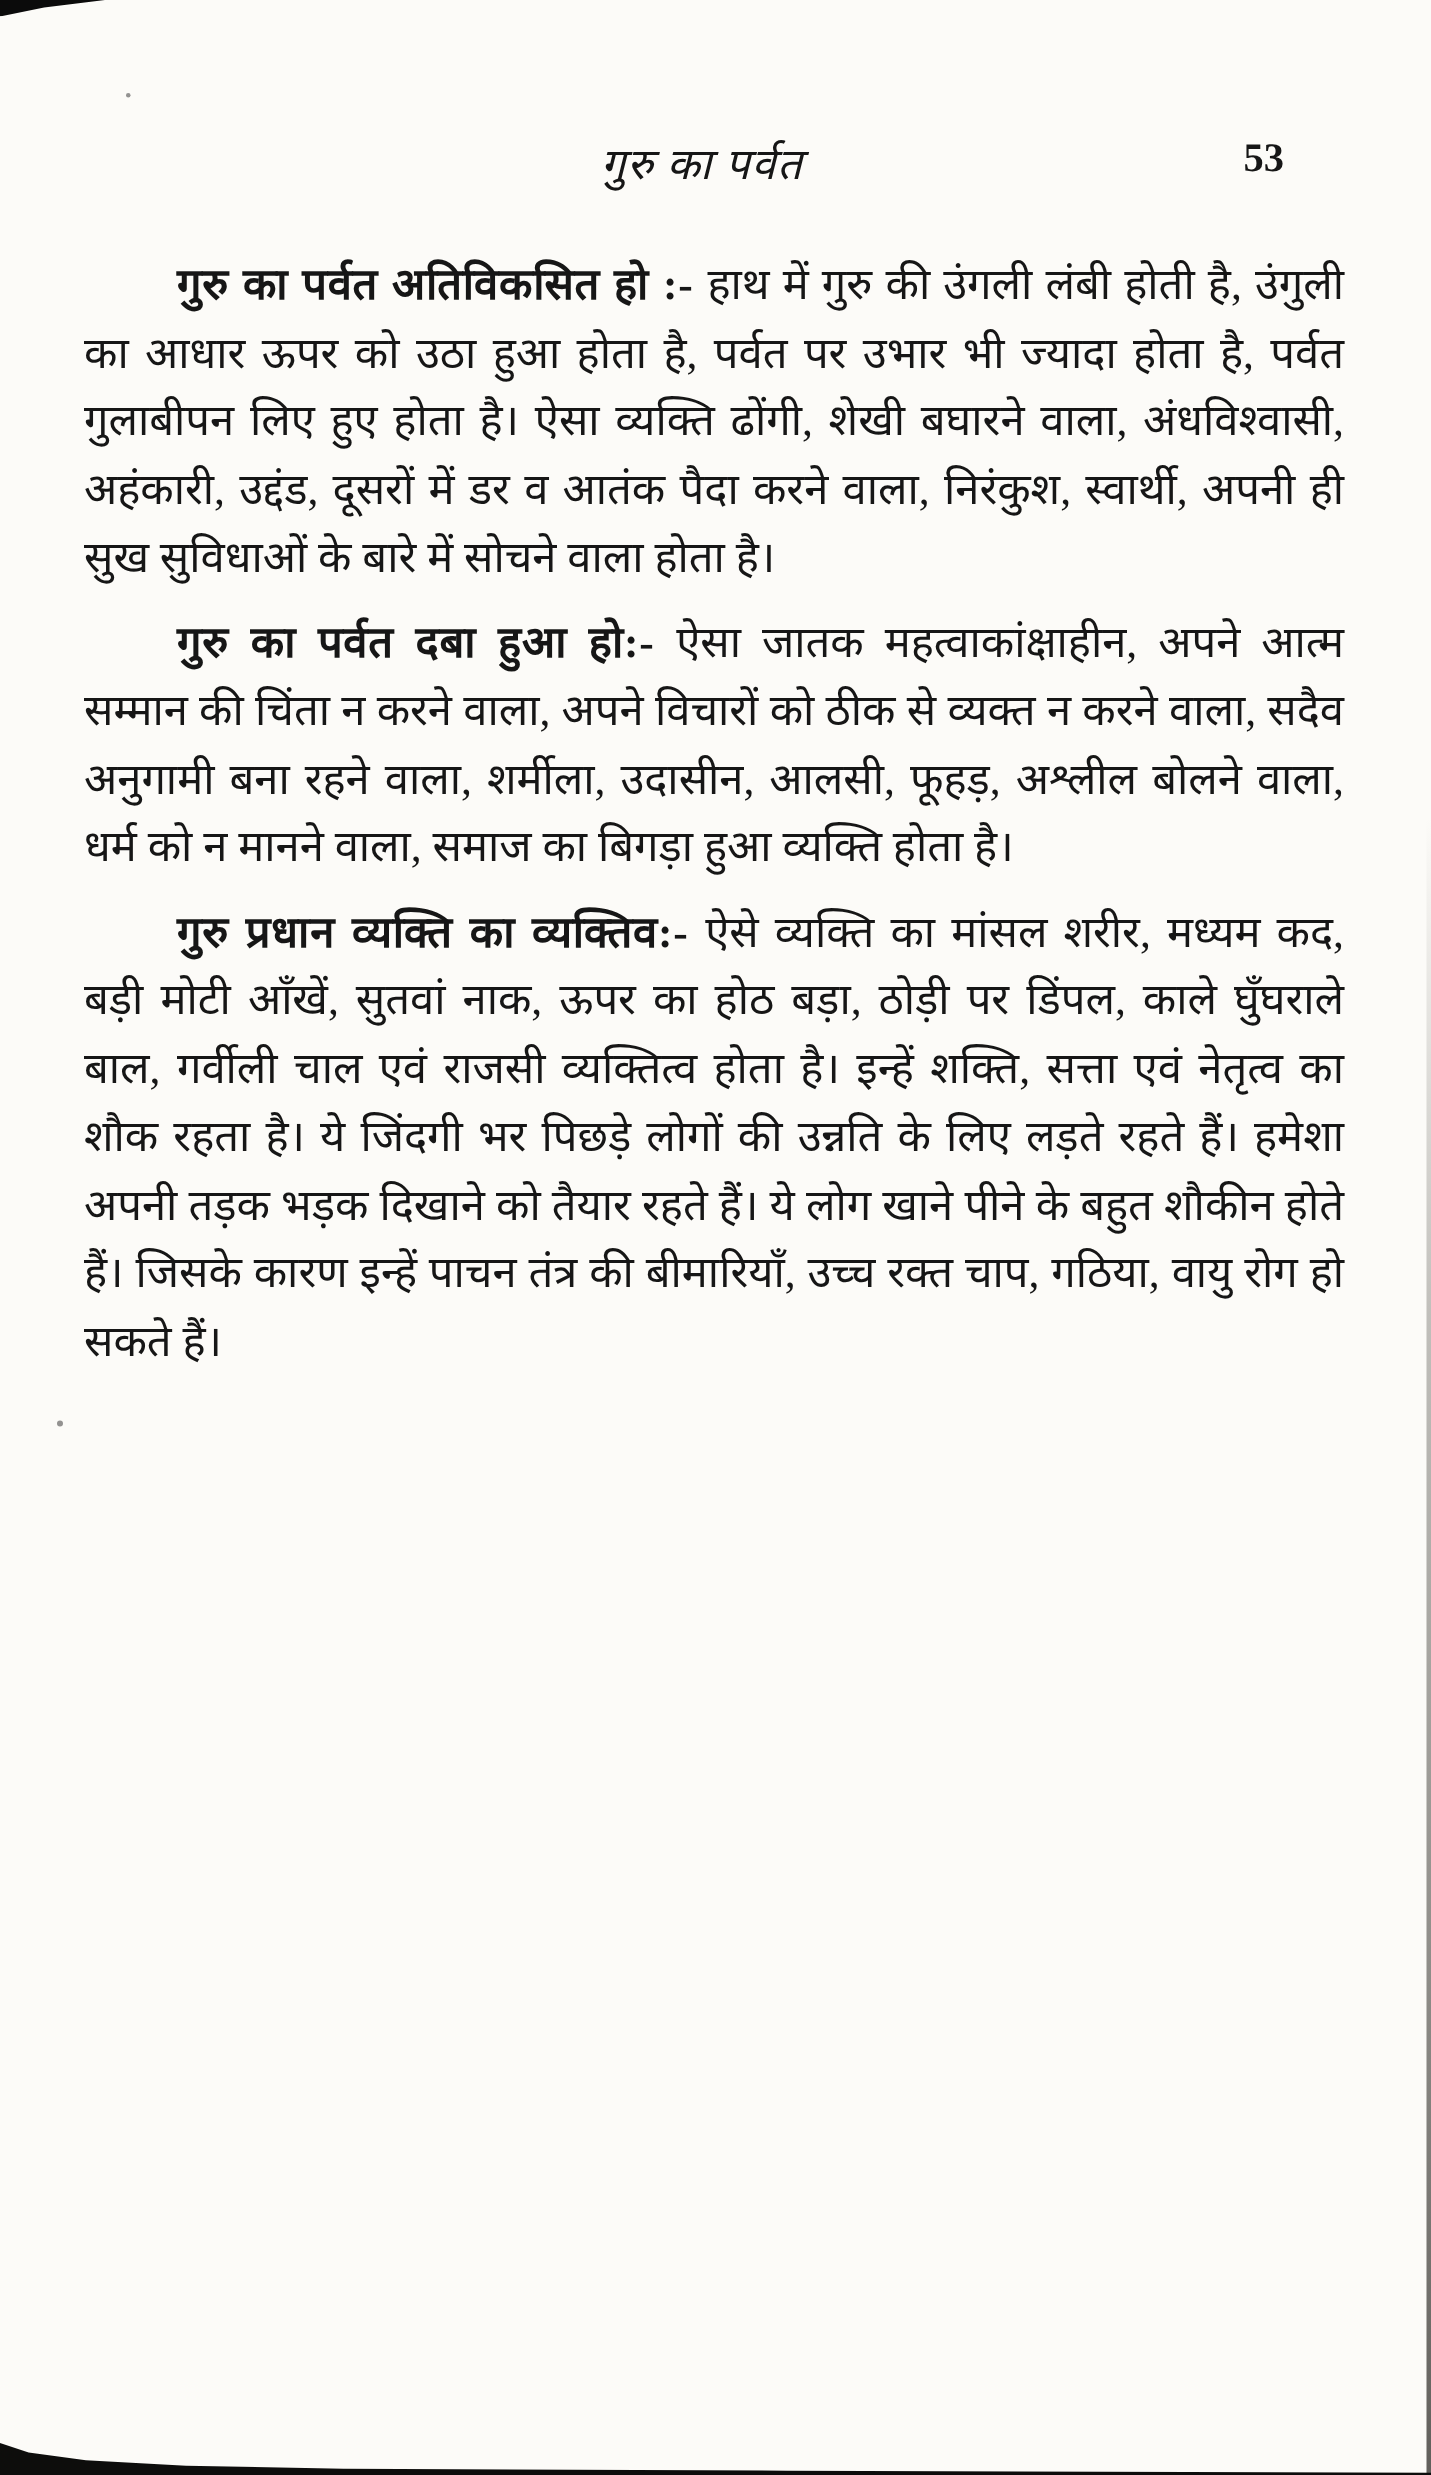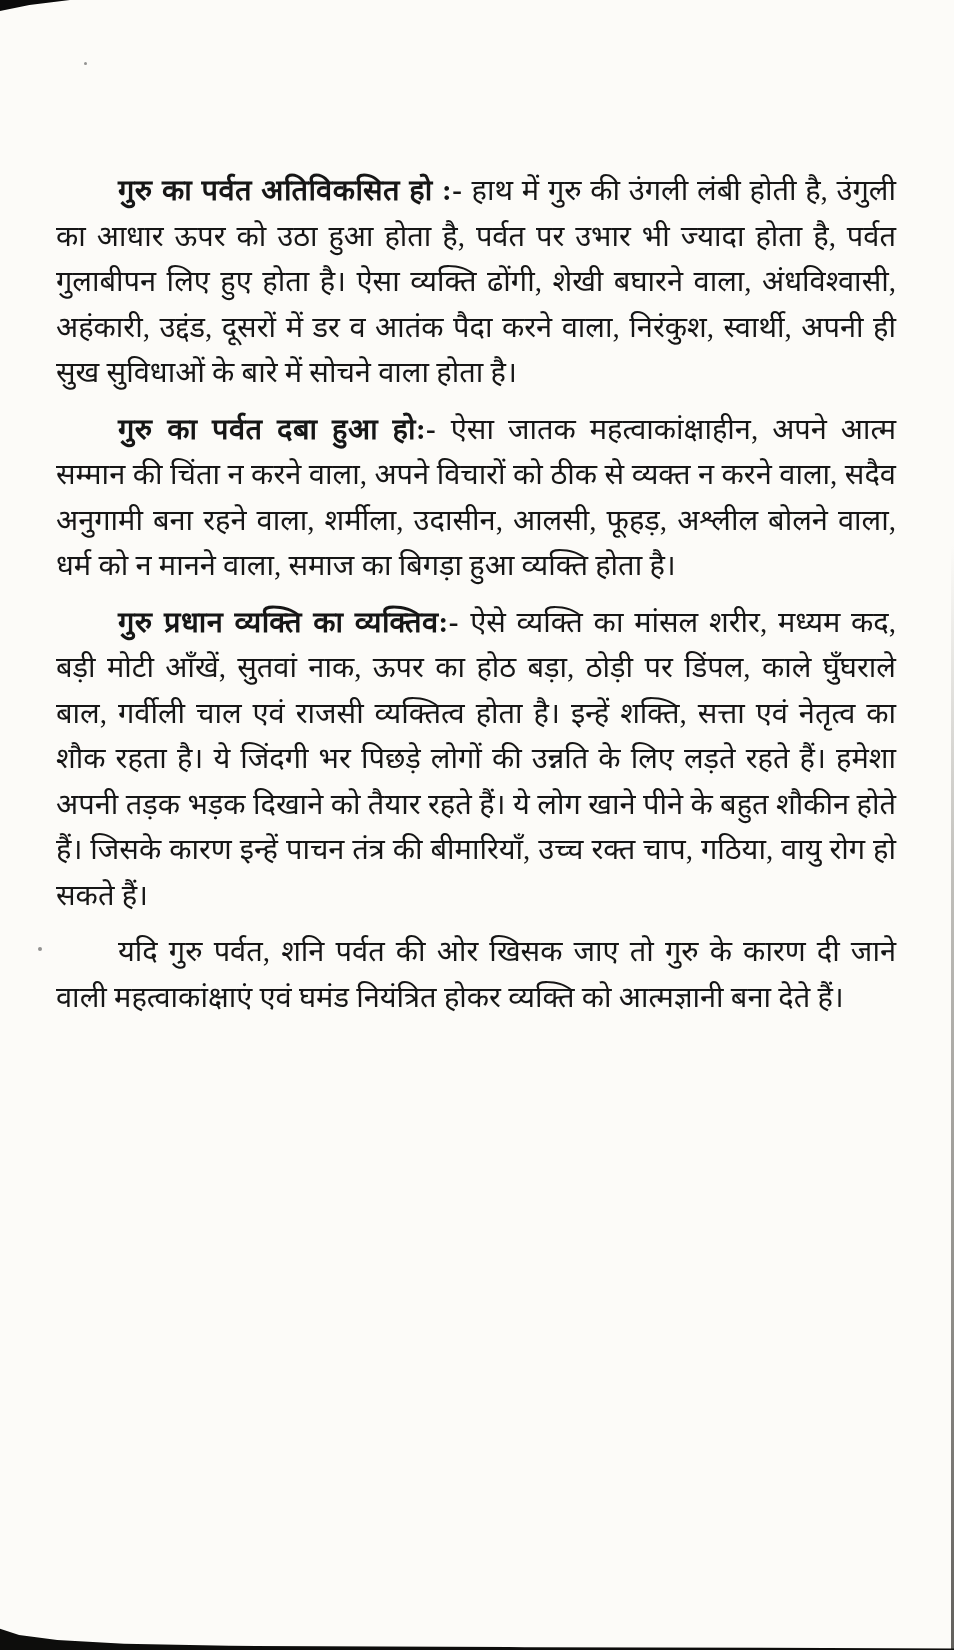--- a/index.html
+++ b/index.html
@@ -100,26 +100,29 @@
   .speck-1 { left: 38px; top: 947px; width: 4px; height: 4px; }
   .speck-2 { left: 84px;  top: 62px;  width: 3px; height: 3px; }
 </style>
 </head>
 <body>
 
 <div class="page">
 
   <div class="artifact-top-left"></div>
 
+  <header class="page-header">
+    <span class="running-title">गुरु का पर्वत</span>
+    <span class="page-number">53</span>
+  </header>
 
   <main class="text-block" id="paragraphs">
       <p class="para"><b class="para-heading">गुरु का पर्वत अतिविकसित हो :- </b>हाथ में गुरु की उंगली लंबी होती है, उंगुली का आधार ऊपर को उठा हुआ होता है,  पर्वत पर उभार भी ज्यादा होता है, पर्वत गुलाबीपन लिए हुए होता है। ऐसा व्यक्ति ढोंगी, शेखी बघारने वाला, अंधविश्वासी, अहंकारी, उद्दंड, दूसरों में डर व आतंक पैदा करने वाला, निरंकुश, स्वार्थी, अपनी ही सुख सुविधाओं के बारे में सोचने वाला होता है।</p>
       <p class="para"><b class="para-heading">गुरु का पर्वत दबा हुआ हो:- </b>ऐसा जातक महत्वाकांक्षाहीन, अपने आत्म सम्मान की चिंता न करने वाला, अपने विचारों को ठीक से व्यक्त न करने वाला, सदैव अनुगामी बना रहने वाला, शर्मीला, उदासीन, आलसी, फूहड़, अश्लील बोलने वाला, धर्म को न मानने वाला, समाज का बिगड़ा हुआ व्यक्ति होता है।</p>
       <p class="para"><b class="para-heading">गुरु प्रधान व्यक्ति का व्यक्तिव:- </b>ऐसे व्यक्ति का मांसल शरीर, मध्यम कद, बड़ी मोटी आँखें, सुतवां नाक, ऊपर का होठ बड़ा, ठोड़ी पर डिंपल, काले घुँघराले बाल, गर्वीली चाल एवं राजसी व्यक्तित्व होता है। इन्हें शक्ति, सत्ता एवं नेतृत्व का शौक रहता है। ये जिंदगी भर पिछड़े लोगों की उन्नति के लिए लड़ते रहते हैं। हमेशा अपनी तड़क भड़क दिखाने को तैयार रहते हैं। ये लोग खाने पीने के बहुत शौकीन होते हैं। जिसके कारण इन्हें पाचन तंत्र की बीमारियाँ, उच्च रक्त चाप, गठिया, वायु रोग हो सकते हैं।</p>
-      <p class="para">यदि गुरु पर्वत, शनि पर्वत की ओर खिसक जाए तो गुरु के कारण दी जाने वाली महत्वाकांक्षाएं एवं घमंड नियंत्रित होकर व्यक्ति को आत्मज्ञानी बना देते हैं।</p>
     </main>
 
   <div class="speck speck-1"></div>
   <div class="speck speck-2"></div>
   <div class="artifact-right-spine"></div>
   <div class="artifact-bottom"></div>
 
 </div>
 
 </body></html>

